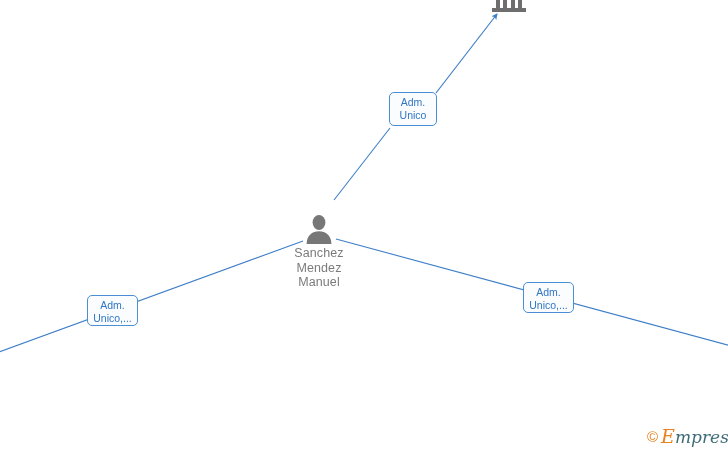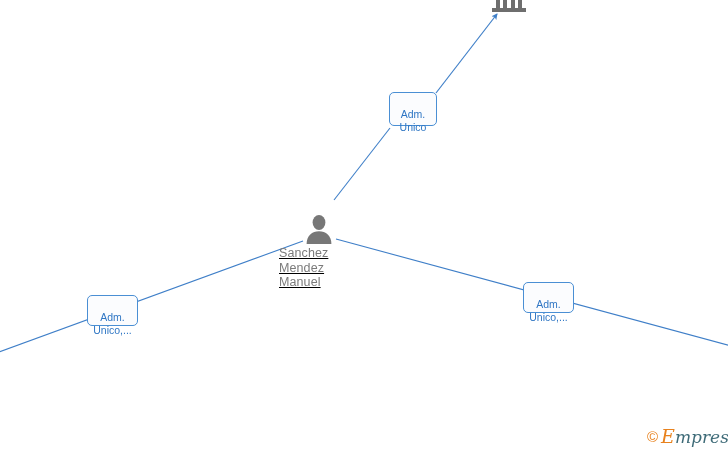--- a/index.html
+++ b/index.html
@@ -22,22 +22,21 @@
     width: 728px;
     height: 450px;
   }
 
   
   .person-node {
     position: absolute;
     left: 279px;
     top: 214px;
     width: 80px;
-    text-align: left;
-    text-decoration: underline;
+    text-align: center;
   }
   .person-icon {
     display: block;
     margin: 0 auto;
     width: 28px;
     height: 30px;
   }
   .person-label {
     margin-top: 2px;
     font-size: 12.5px;
@@ -66,21 +65,21 @@
   .rel-box {
     position: absolute;
     box-sizing: border-box;
     border: 1px solid #4a8fd4;
     border-radius: 5px;
     background: #fbfcfe;
     color: #2f76c4;
     font-size: 10.5px;
     line-height: 13px;
     text-align: center;
-    padding: 15px 4px 3px 4px;
+    padding: 3px 4px 3px 4px;
     white-space: pre-line;
   }
   .rel-box-top {
     left: 389px;
     top: 92px;
     width: 48px;
     height: 34px;
   }
   .rel-box-left {
     left: 87px;

